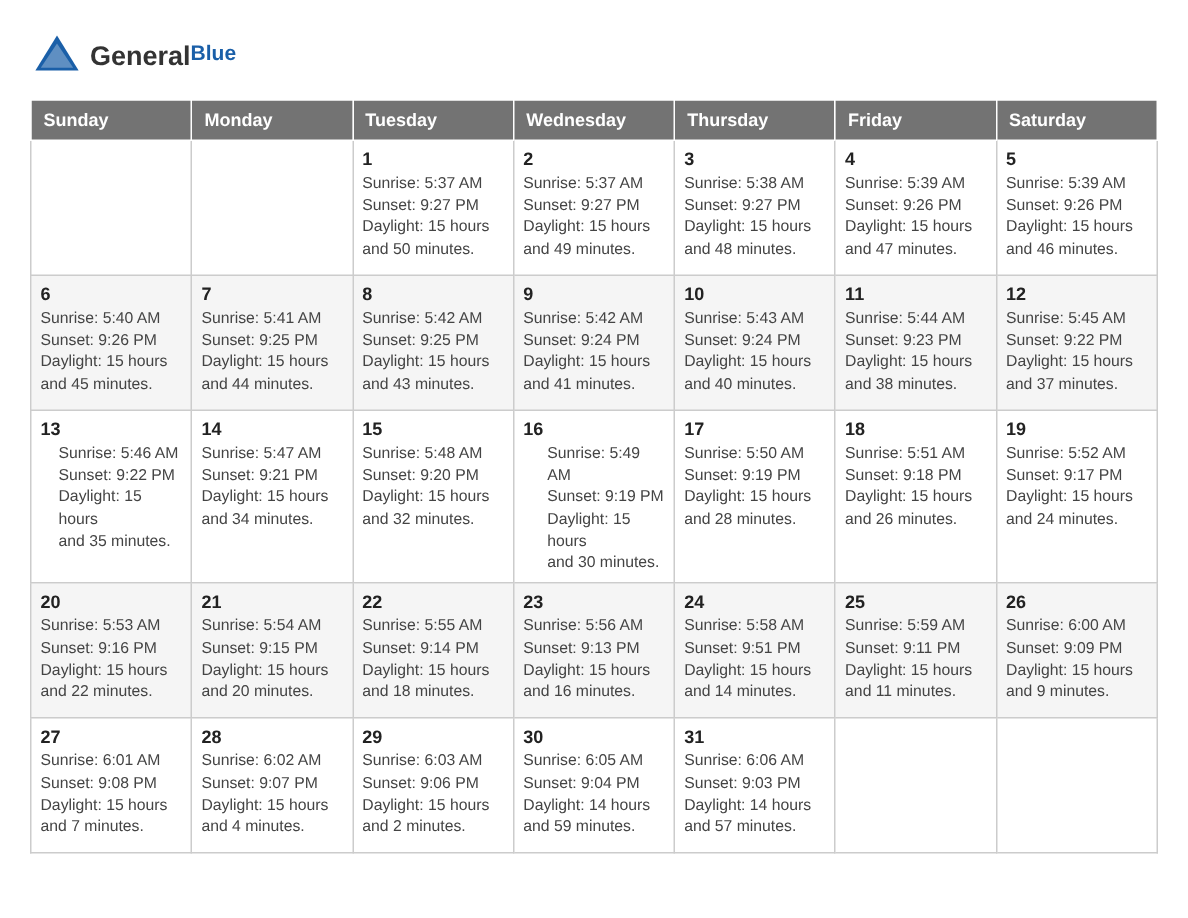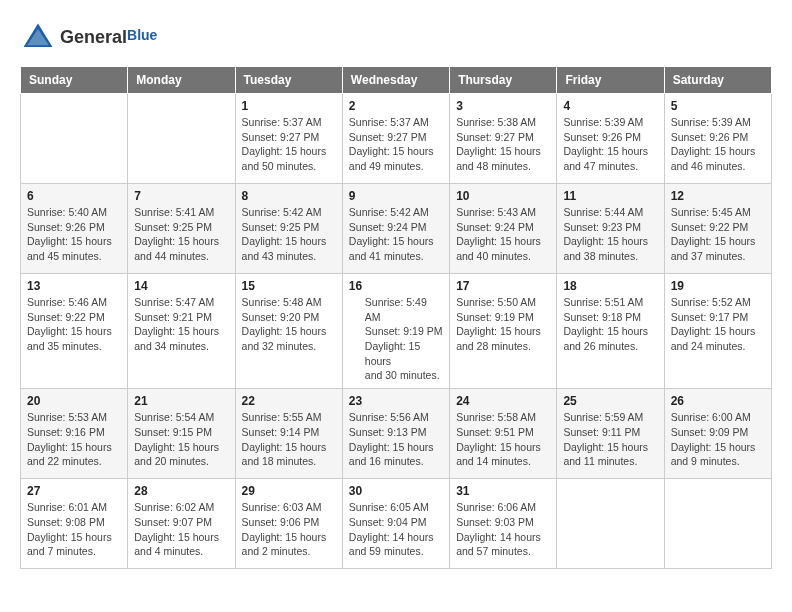--- a/index.html
+++ b/index.html
@@ -209,21 +209,21 @@
           <span class="day-num">12</span>
           <div class="day-detail" style="white-space: pre-line;">Sunrise: 5:45 AM
 Sunset: 9:22 PM
 Daylight: 15 hours
 and 37 minutes.</div>
         </td>
       </tr>
       <tr>
         <td>
           <span class="day-num">13</span>
-          <div class="day-detail" style="white-space: pre-line;">Sunrise: 5:46 AM
+          <div class="day-detail" style="white-space: pre-line; margin-left: 12px;">Sunrise: 5:46 AM
 Sunset: 9:22 PM
 Daylight: 15 hours
 and 35 minutes.</div>
         </td>
         <td>
           <span class="day-num">14</span>
           <div class="day-detail" style="white-space: pre-line;">Sunrise: 5:47 AM
 Sunset: 9:21 PM
 Daylight: 15 hours
 and 34 minutes.</div>

